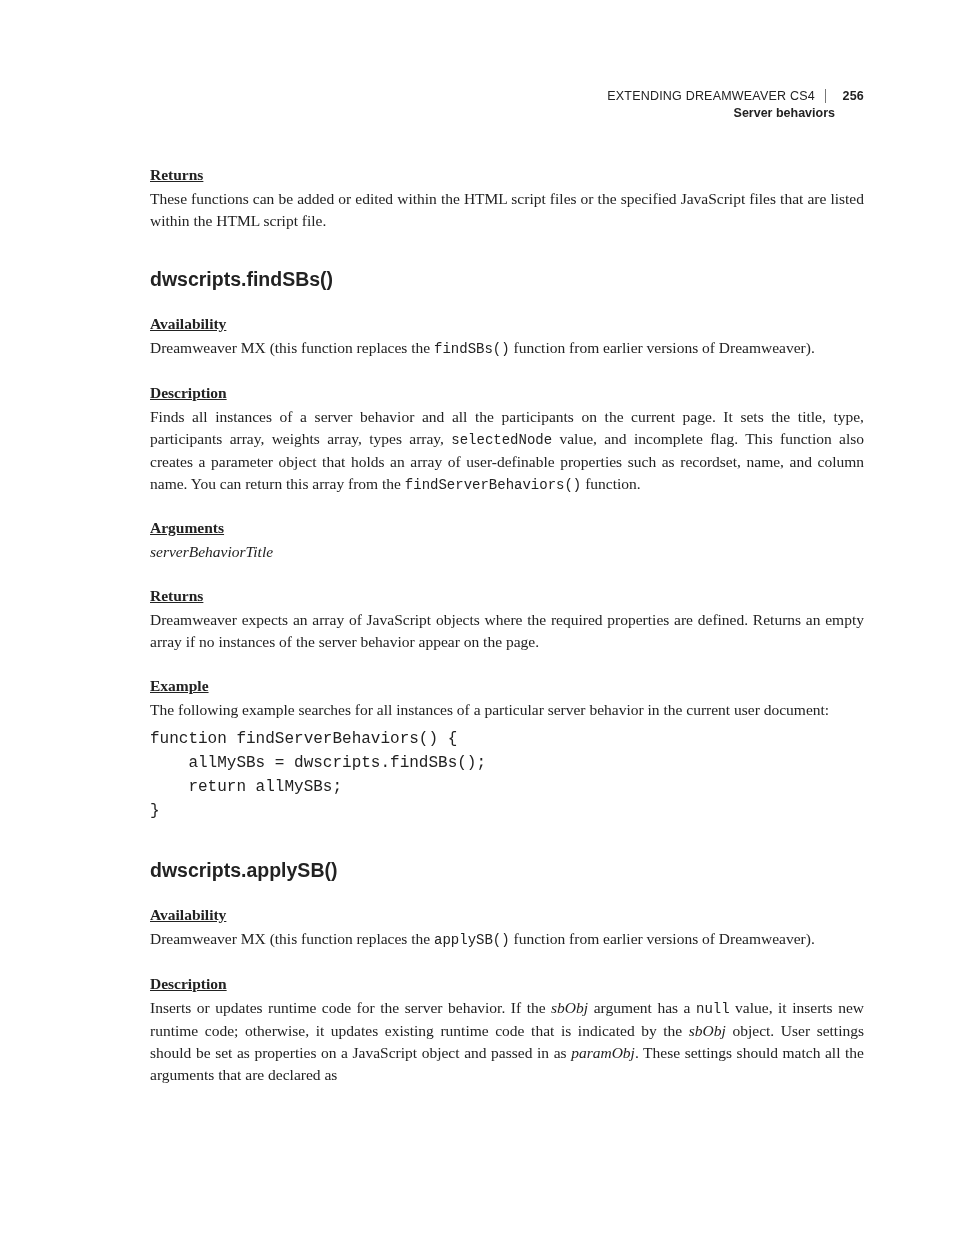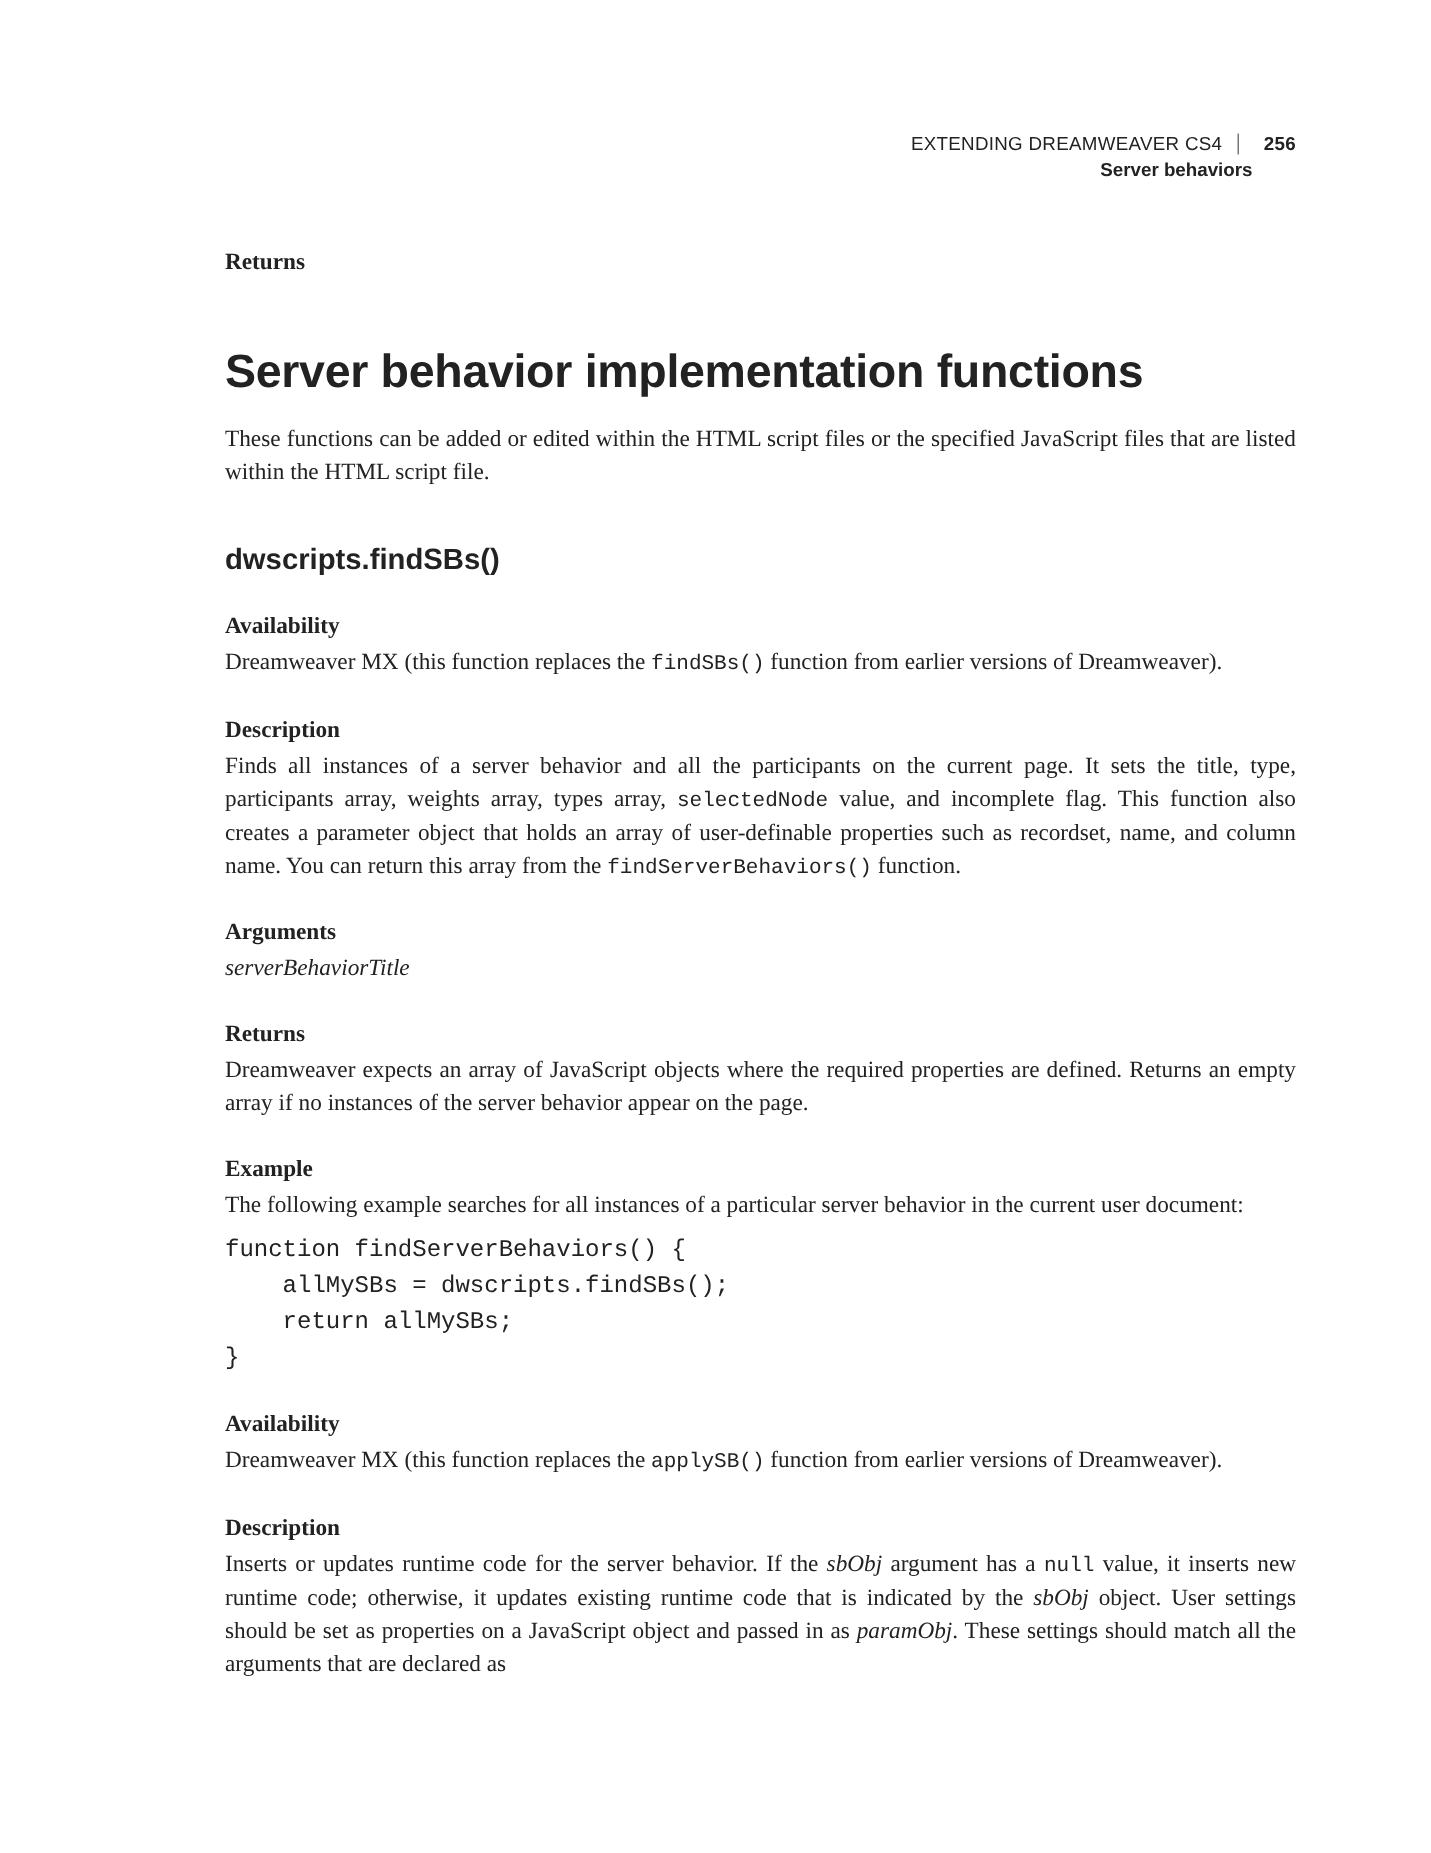--- a/index.html
+++ b/index.html
@@ -29,20 +29,21 @@
     border-left: 1px solid #777;
     padding-left: 17px;
     margin-left: 6px;
   }
   .running-head .section-name { font-weight: 700; margin-right: 29px;}
   .sub-h {
     font-weight: 700;
     font-size: 15.5px;
     margin-top: 24px;
     margin-bottom: 4px;
+    text-decoration: underline;
   }
   .body-p {
     font-size: 15.5px;
     line-height: 1.42;
     margin: 0 0 4px 0;
     text-align: justify;
   }
   .h1-hero {
     font-family: "Myriad Pro", "Helvetica Neue", Arial, sans-serif;
     font-weight: 700;
@@ -79,21 +80,20 @@
   <div class="running-head">
     <div class="top-line">
       <span>EXTENDING DREAMWEAVER CS4</span>
       <span class="pagenum">256</span>
     </div>
     <div class="section-name">Server behaviors</div>
   </div>
 
   <div class="sub-h">Returns</div>
 
-  <div class="h1-hero">Server behavior implementation functions</div>
   <p class="body-p">These functions can be added or edited within the HTML script files or the specified JavaScript files that are listed within the HTML script file.</p>
 
   <div class="h2-func">dwscripts.findSBs()</div>
 
   <div class="sub-h">Availability</div>
   <p class="body-p">
     <span>Dreamweaver MX (this function replaces the </span><span class="code-inline">findSBs()</span><span> function from earlier versions of Dreamweaver).</span>
   </p>
 
   <div class="sub-h">Description</div>
@@ -107,20 +107,21 @@
   <div class="sub-h">Returns</div>
   <p class="body-p">Dreamweaver expects an array of JavaScript objects where the required properties are defined. Returns an empty array if no instances of the server behavior appear on the page.</p>
 
   <div class="sub-h">Example</div>
   <p class="body-p">The following example searches for all instances of a particular server behavior in the current user document:</p>
   <pre class="code-block">function findServerBehaviors() {
     allMySBs = dwscripts.findSBs();
     return allMySBs;
 }</pre>
 
+  <div class="h2-func">dwscripts.applySB()</div>
 
   <div class="sub-h">Availability</div>
   <p class="body-p">
     <span>Dreamweaver MX (this function replaces the </span><span class="code-inline">applySB()</span><span> function from earlier versions of Dreamweaver).</span>
   </p>
 
   <div class="sub-h">Description</div>
   <p class="body-p">
     <span>Inserts or updates runtime code for the server behavior. If the </span><span class="italic">sbObj</span><span> argument has a </span><span class="code-inline">null</span><span> value, it inserts new runtime code; otherwise, it updates existing runtime code that is indicated by the </span><span class="italic">sbObj</span><span> object. User settings should be set as properties on a JavaScript object and passed in as </span><span class="italic">paramObj</span><span>. These settings should match all the arguments that are declared as </span>
   </p>

